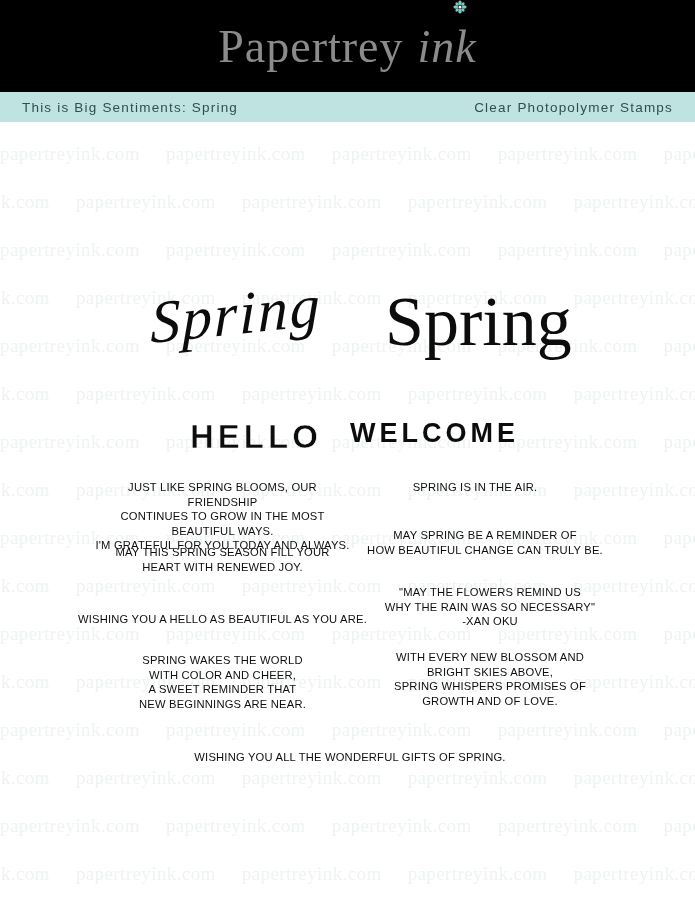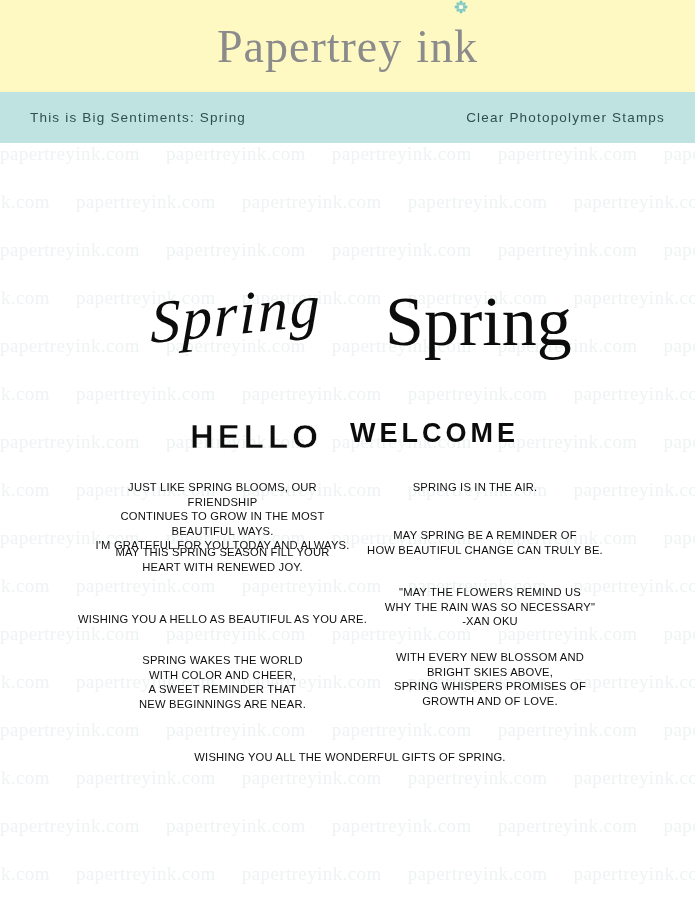--- a/index.html
+++ b/index.html
@@ -16,54 +16,55 @@
   }
 
   
   .logo-wrap {
     height: 92px;
     display: flex;
     align-items: center;
     justify-content: center;
     position: relative;
     z-index: 5;
-    background: #fef9c3;
+    background: #000000;
   }
   .logo {
     font-family: "Liberation Serif", serif;
     font-size: 46px;
     color: #8b8b8b;
     letter-spacing: 1px;
     display: flex;
     align-items: baseline;
     gap: 14px;
   }
   .logo .word1 {
     font-weight: 400;
   }
   .logo .word2 {
+    font-style: italic;
     font-weight: 400;
     position: relative;
   }
   .logo .flower {
     position: absolute;
     top: -20px;
     right: 10px;
     width: 14px;
     height: 14px;
   }
 
   
   .titlebar {
     background: #bfe3e0;
-    height: 51px;
+    height: 30px;
     display: flex;
     align-items: center;
     justify-content: space-between;
-    padding: 0 30px;
+    padding: 0 22px;
     box-sizing: border-box;
     position: relative;
     z-index: 5;
   }
   .titlebar .t-left,
   .titlebar .t-right {
     font-size: 13.5px;
     color: #2f4f4f;
     letter-spacing: 1.2px;
     font-family: "Liberation Sans", sans-serif;

